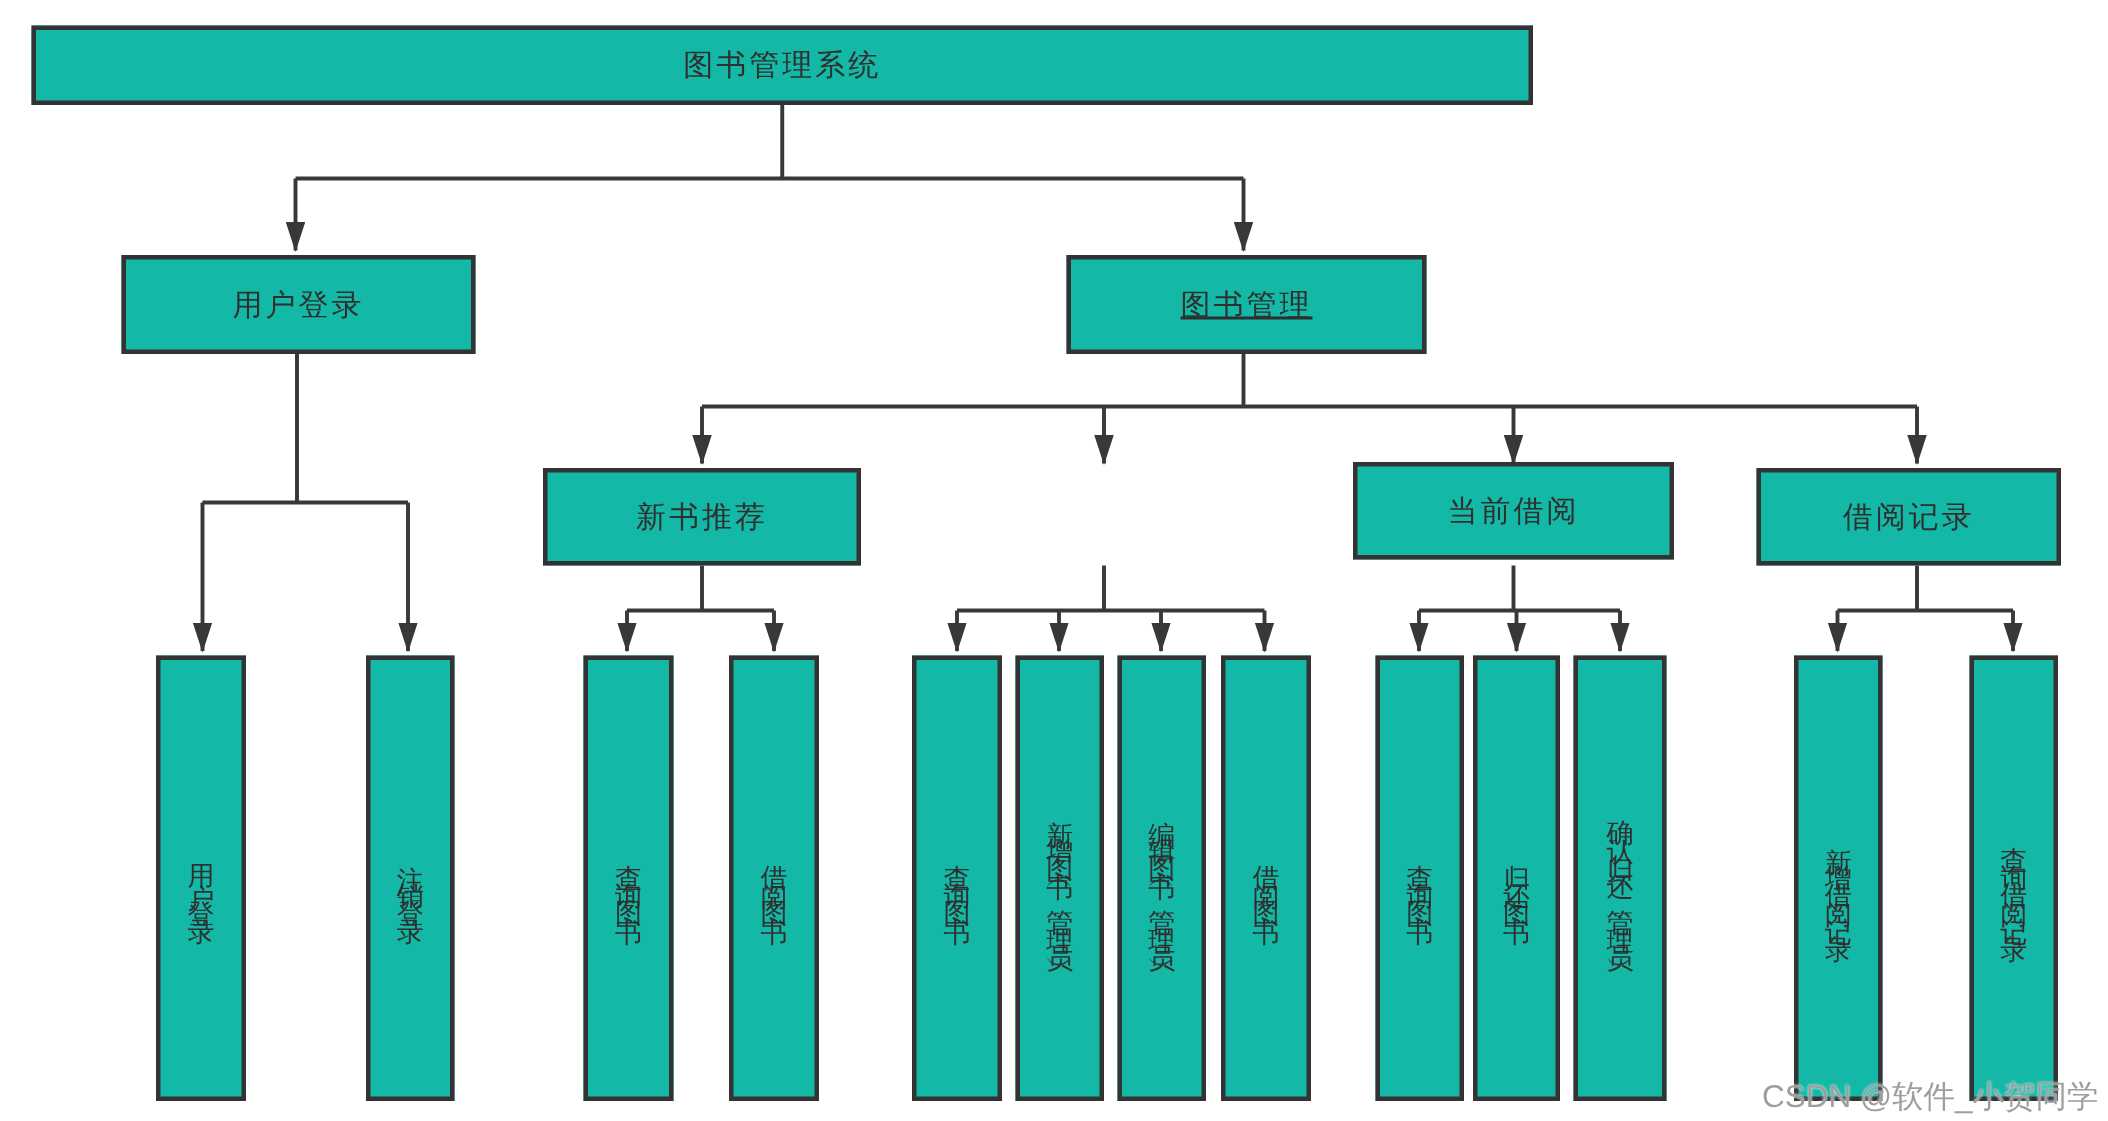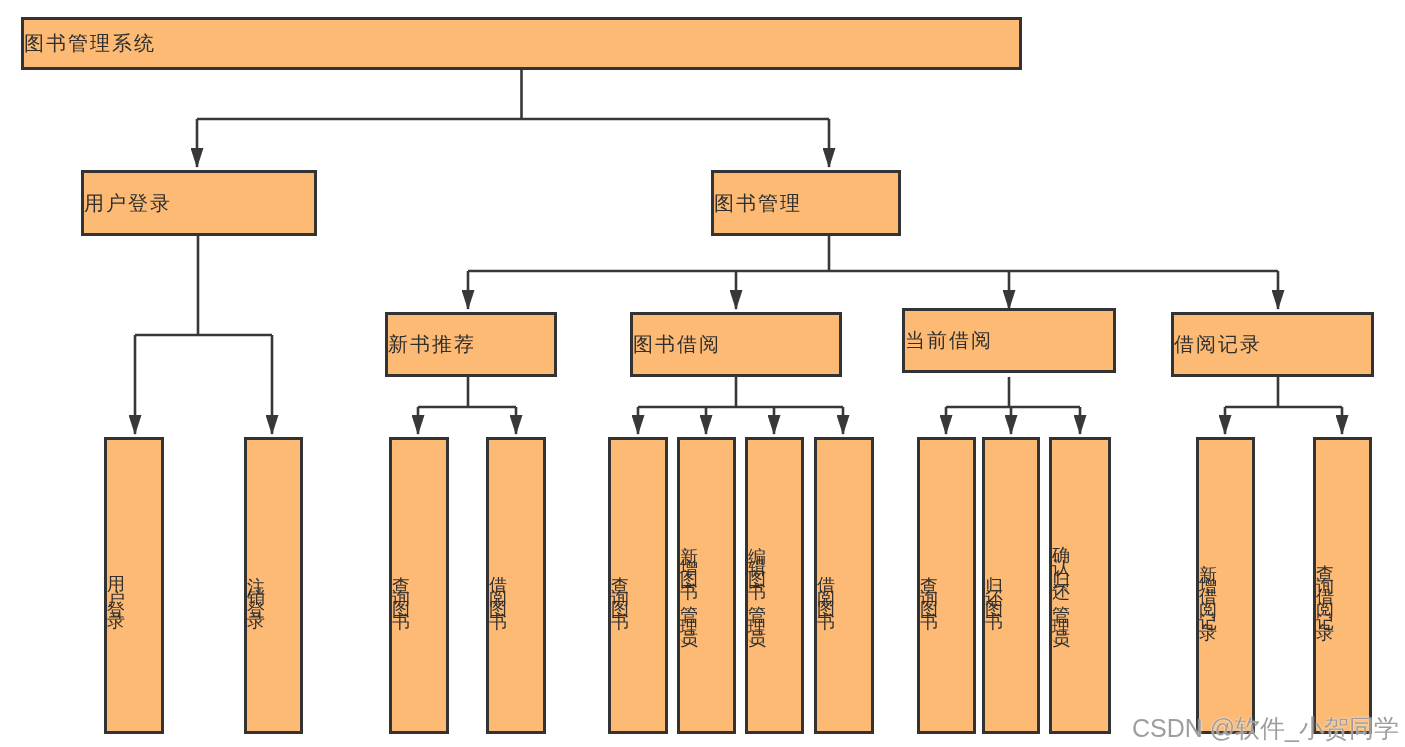--- a/index.html
+++ b/index.html
@@ -13,39 +13,40 @@
   }
   .connectors { position: absolute; left: 0; top: 0; width: 1405px; height: 747px; }
   .connectors path.spine, .connectors line.drop {
     stroke: var(--line, #383838);
     stroke-width: 2.6;
     fill: none;
   }
   #arrowhead path { fill: var(--line, #383838); stroke: none; }
   .box {
     position: absolute;
-    background: #fdba74;
+    background: #14b8a6;
     border: 3px solid var(--border, #333333);
     color: var(--text, #2f2f2f);
     display: flex;
     align-items: center;
+    justify-content: center;
   }
   .hbox span { font-size: 20px; letter-spacing: 2px; white-space: nowrap; }
   .leaf span {
     writing-mode: vertical-rl;
     text-orientation: mixed;
     font-size: 18px;
     line-height: 1;
     letter-spacing: 12px;
   }
   .watermark {
     position: absolute;
     right: 6px;
     bottom: 2px;
-    font-size: 25px;
+    font-size: 21px;
     color: var(--watermark, #9e9e9e);
     text-shadow: 0 0 2px #ffffff;
     white-space: nowrap;
   }
 </style>
 </head>
 <body>
 
 <div class="stage">
 
@@ -104,29 +105,26 @@
     </g>
   </svg>
 
   <div class="box hbox" style="left:21px; top:17px; width:1001px; height:53px;">
     <span>图书管理系统</span>
   </div>
 
   <div class="box hbox" style="left:81px; top:170px; width:236px; height:66px;">
     <span>用户登录</span>
   </div>
-  <div class="box hbox" style="left:711px; top:170px; width:190px; height:66px;">
+  <div class="box hbox" style="left:711px; top:170px; width:240px; height:66px;text-decoration:underline;">
     <span>图书管理</span>
   </div>
 
-  <div class="box hbox" style="left:362px; top:312px; width:172px; height:65px;margin-left:23px;">
+  <div class="box hbox" style="left:362px; top:312px; width:212px; height:65px;">
     <span>新书推荐</span>
-  </div>
-  <div class="box hbox" style="left:630px; top:312px; width:212px; height:65px;">
-    <span>图书借阅</span>
   </div>
   <div class="box hbox" style="left:902px; top:308px; width:214px; height:65px;">
     <span>当前借阅</span>
   </div>
   <div class="box hbox" style="left:1171px; top:312px; width:203px; height:65px;">
     <span>借阅记录</span>
   </div>
 
   <div class="box leaf" style="left:104px; top:437px; width:60px; height:297px;">
     <span>用户登录</span>

